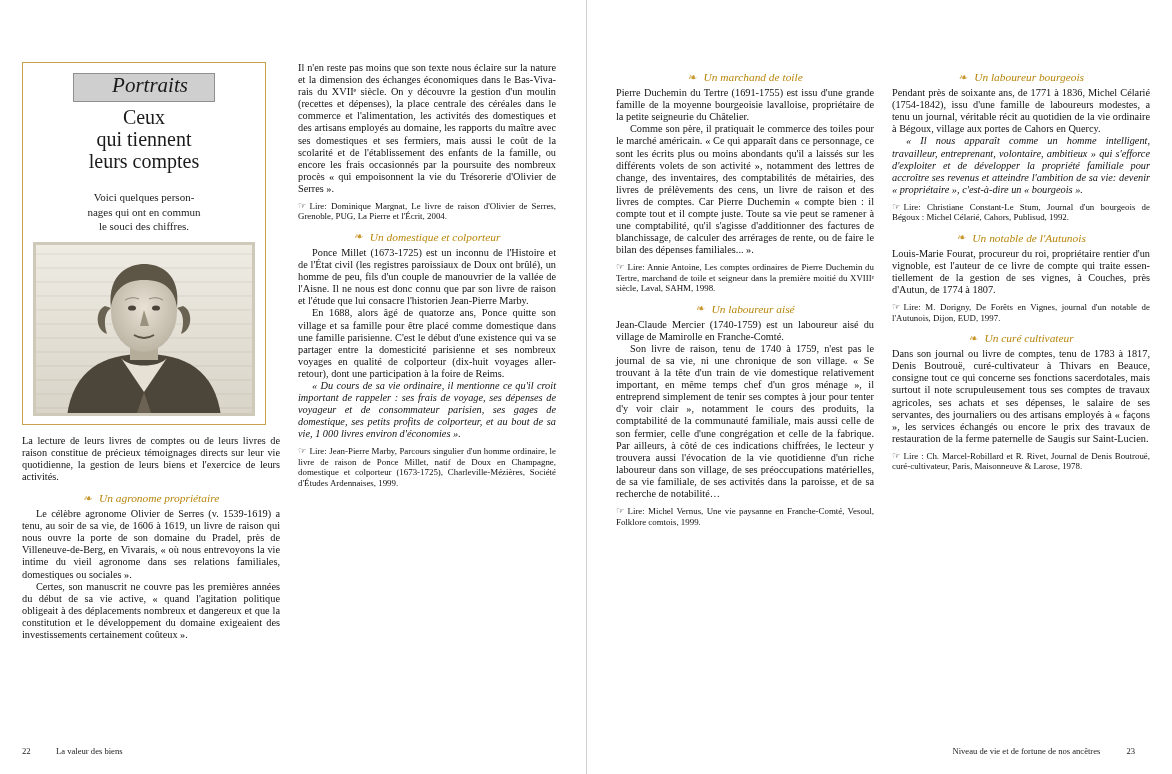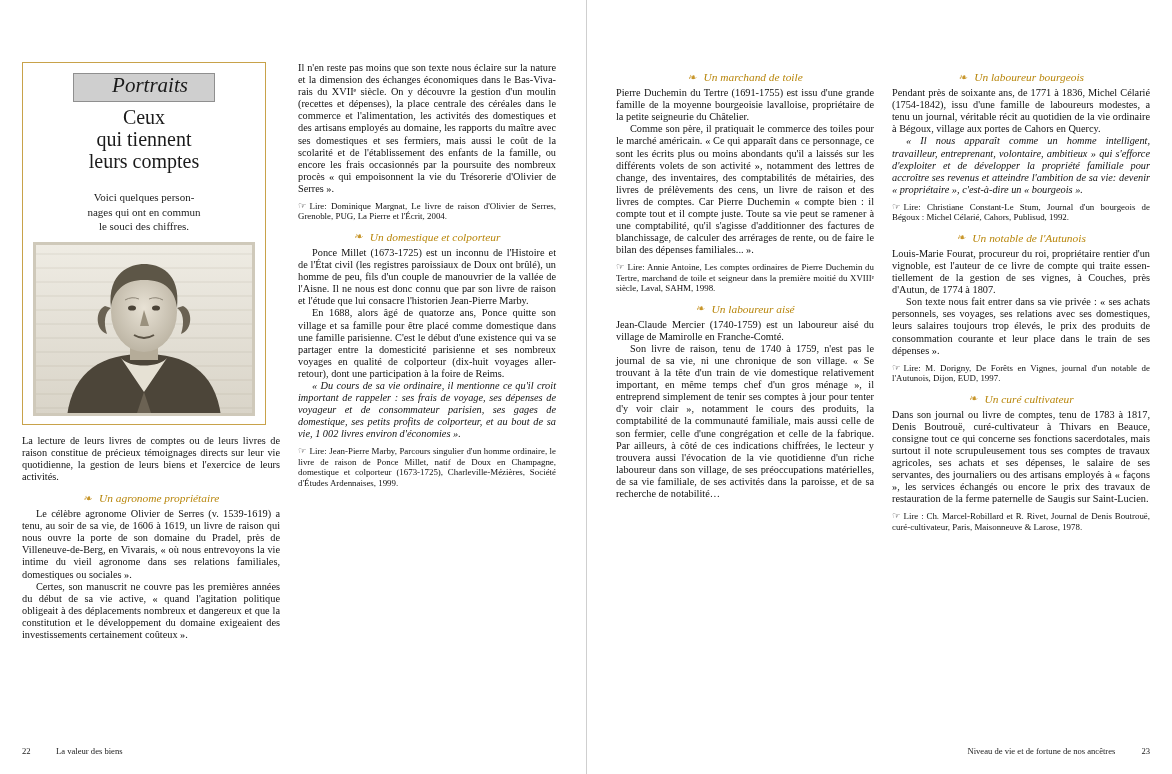--- a/index.html
+++ b/index.html
@@ -129,21 +129,21 @@
     font-size: 9.5px;
     color: #333;
     margin-right: 3px;
   }
 
   
   .footer {
     position: absolute;
     bottom: 18px;
     left: 22px;
-    right: 22px;
+    right: 37px;
     font-size: 8.6px;
     color: #1a1a1a;
     display: flex;
     align-items: baseline;
   }
   .footer.left .pg { width: 34px; }
   .footer.left .rt { }
   .footer.right { justify-content: flex-end; }
   .footer.right .rt { margin-right: 26px; }
 </style>
@@ -230,21 +230,21 @@
         <div class="ref">
           <span class="hand">☞</span><span>Lire: Dominique Margnat, Le livre de raison d'Olivier de Serres, Grenoble, PUG, La Pierre et l'Écrit, 2004.</span>
         </div>
 
         <div class="sec-head">
           <span class="orn">❧</span>
           <span class="txt">Un domestique et colporteur</span>
         </div>
         <p>Ponce Millet (1673-1725) est un inconnu de l'Histoire et de l'État civil (les registres paroissiaux de Doux ont brûlé), un homme de peu, fils d'un couple de manouvrier de la vallée de l'Aisne. Il ne nous est donc connu que par son livre de raison et l'étude que lui consacre l'historien Jean-Pierre Marby.</p>
         <p>En 1688, alors âgé de quatorze ans, Ponce quitte son village et sa famille pour être placé comme domestique dans une famille parisienne. C'est le début d'une existence qui va se partager entre la domes­ticité parisienne et ses nombreux voyages en qualité de colporteur (dix-huit voyages aller-retour), dont une participation à la foire de Reims.</p>
-        <p class="it">« Du cours de sa vie ordinaire, il men­tionne ce qu'il croit important de rappe­ler : ses frais de voyage, ses dépenses de voyageur et de consommateur parisien, ses gages de domestique, ses petits profits de colporteur, et au bout de sa vie, 1 002 livres environ d'économies ».</p>
+        <p class="it">« Du cours de sa vie ordinaire, il men­tionne ce qu'il croit important de rappe­ler : ses frais de voyage, ses dépenses de voyageur et de consommateur parisien, ses gages de domestique, ses petits profits de colporteur, et au bout de sa vie, 1 000 livres environ d'économies ».</p>
 
         <div class="ref">
           <span class="hand">☞</span><span>Lire: Jean-Pierre Marby, Parcours singulier d'un homme ordinaire, le livre de raison de Ponce Millet, natif de Doux en Champagne, domestique et colporteur (1673-1725), Charleville-Mézières, Société d'Études Ardennaises, 1999.</span>
         </div>
       </div>
     </div>
 
     <div class="footer left">
       <span class="pg">22</span>
       <span class="rt">La valeur des biens</span>
@@ -266,39 +266,41 @@
         <div class="ref">
           <span class="hand">☞</span><span>Lire: Annie Antoine, Les comptes ordinaires de Pierre Duchemin du Tertre, marchand de toile et seigneur dans la première moitié du XVIIIᵉ siècle, Laval, SAHM, 1998.</span>
         </div>
 
         <div class="sec-head">
           <span class="orn">❧</span>
           <span class="txt">Un laboureur aisé</span>
         </div>
         <p class="noindent">Jean-Claude Mercier (1740-1759) est un laboureur aisé du village de Mamirolle en Franche-Comté.</p>
         <p>Son livre de raison, tenu de 1740 à 1759, n'est pas le journal de sa vie, ni une chro­nique de son village. « Se trouvant à la tête d'un train de vie domestique relativement important, en même temps chef d'un gros ménage », il entreprend simplement de tenir ses comptes à jour pour tenter d'y voir clair », notamment le cours des produits, la comptabilité de la communauté familiale, mais aussi celle de son fermier, celle d'une congrégation et celle de la fabrique. Par ail­leurs, à côté de ces indications chiffrées, le lecteur y trouvera aussi l'évocation de la vie quotidienne d'un riche laboureur dans son village, de ses préoccupations matérielles, de sa vie familiale, de ses activités dans la paroisse, et de sa recherche de notabilité…</p>
+        <div class="ref">
+          <span class="hand">☞</span><span>Lire: Michel Vernus, Une vie paysanne en Franche-Comté, Vesoul, Folklore comtois, 1999.</span>
+        </div>
       </div>
 
       <div class="col">
         <div class="sec-head">
           <span class="orn">❧</span>
           <span class="txt">Un laboureur bourgeois</span>
         </div>
         <p class="noindent">Pendant près de soixante ans, de 1771 à 1836, Michel Célarié (1754-1842), issu d'une famille de laboureurs modestes, a tenu un journal, véritable récit au quotidien de la vie ordinaire à Bégoux, village aux portes de Cahors en Quercy.</p>
         <p class="it">« Il nous apparaît comme un homme in­telligent, travailleur, entreprenant, volon­taire, ambitieux » qui s'efforce d'exploiter et de développer la propriété familiale pour accroître ses revenus et atteindre l'ambition de sa vie: devenir « propriétaire », c'est-à-dire un « bourgeois ».</p>
         <div class="ref">
           <span class="hand">☞</span><span>Lire: Christiane Constant-Le Stum, Journal d'un bourgeois de Bégoux : Michel Célarié, Cahors, Publisud, 1992.</span>
         </div>
 
         <div class="sec-head">
           <span class="orn">❧</span>
           <span class="txt">Un notable de l'Autunois</span>
         </div>
         <p class="noindent">Louis-Marie Fourat, procureur du roi, propriétaire rentier d'un vignoble, est l'au­teur de ce livre de compte qui traite essen­tiellement de la gestion de ses vignes, à Couches, près d'Autun, de 1774 à 1807.</p>
-        <p>Son texte nous fait entrer dans sa vie pri­vée : « ses achats personnels, ses voyages, ses relations avec ses domestiques, leurs salaires toujours trop élevés, le prix des produits de consommation courante et leur place dans le train de ses dépenses ».</p>
         <div class="ref">
           <span class="hand">☞</span><span>Lire: M. Dorigny, De Forêts en Vignes, jour­nal d'un notable de l'Autunois, Dijon, EUD, 1997.</span>
         </div>
 
         <div class="sec-head">
           <span class="orn">❧</span>
           <span class="txt">Un curé cultivateur</span>
         </div>
         <p class="noindent">Dans son journal ou livre de comptes, tenu de 1783 à 1817, Denis Boutrouë, curé-cultivateur à Thivars en Beauce, consigne tout ce qui concerne ses fonctions sacerdo­tales, mais surtout il note scrupuleusement tous ses comptes de travaux agricoles, ses achats et ses dépenses, le salaire de ses servantes, des journaliers ou des artisans employés à « façons », les services échan­gés ou encore le prix des travaux de restau­ration de la ferme paternelle de Saugis sur Saint-Lucien.</p>
         <div class="ref">

